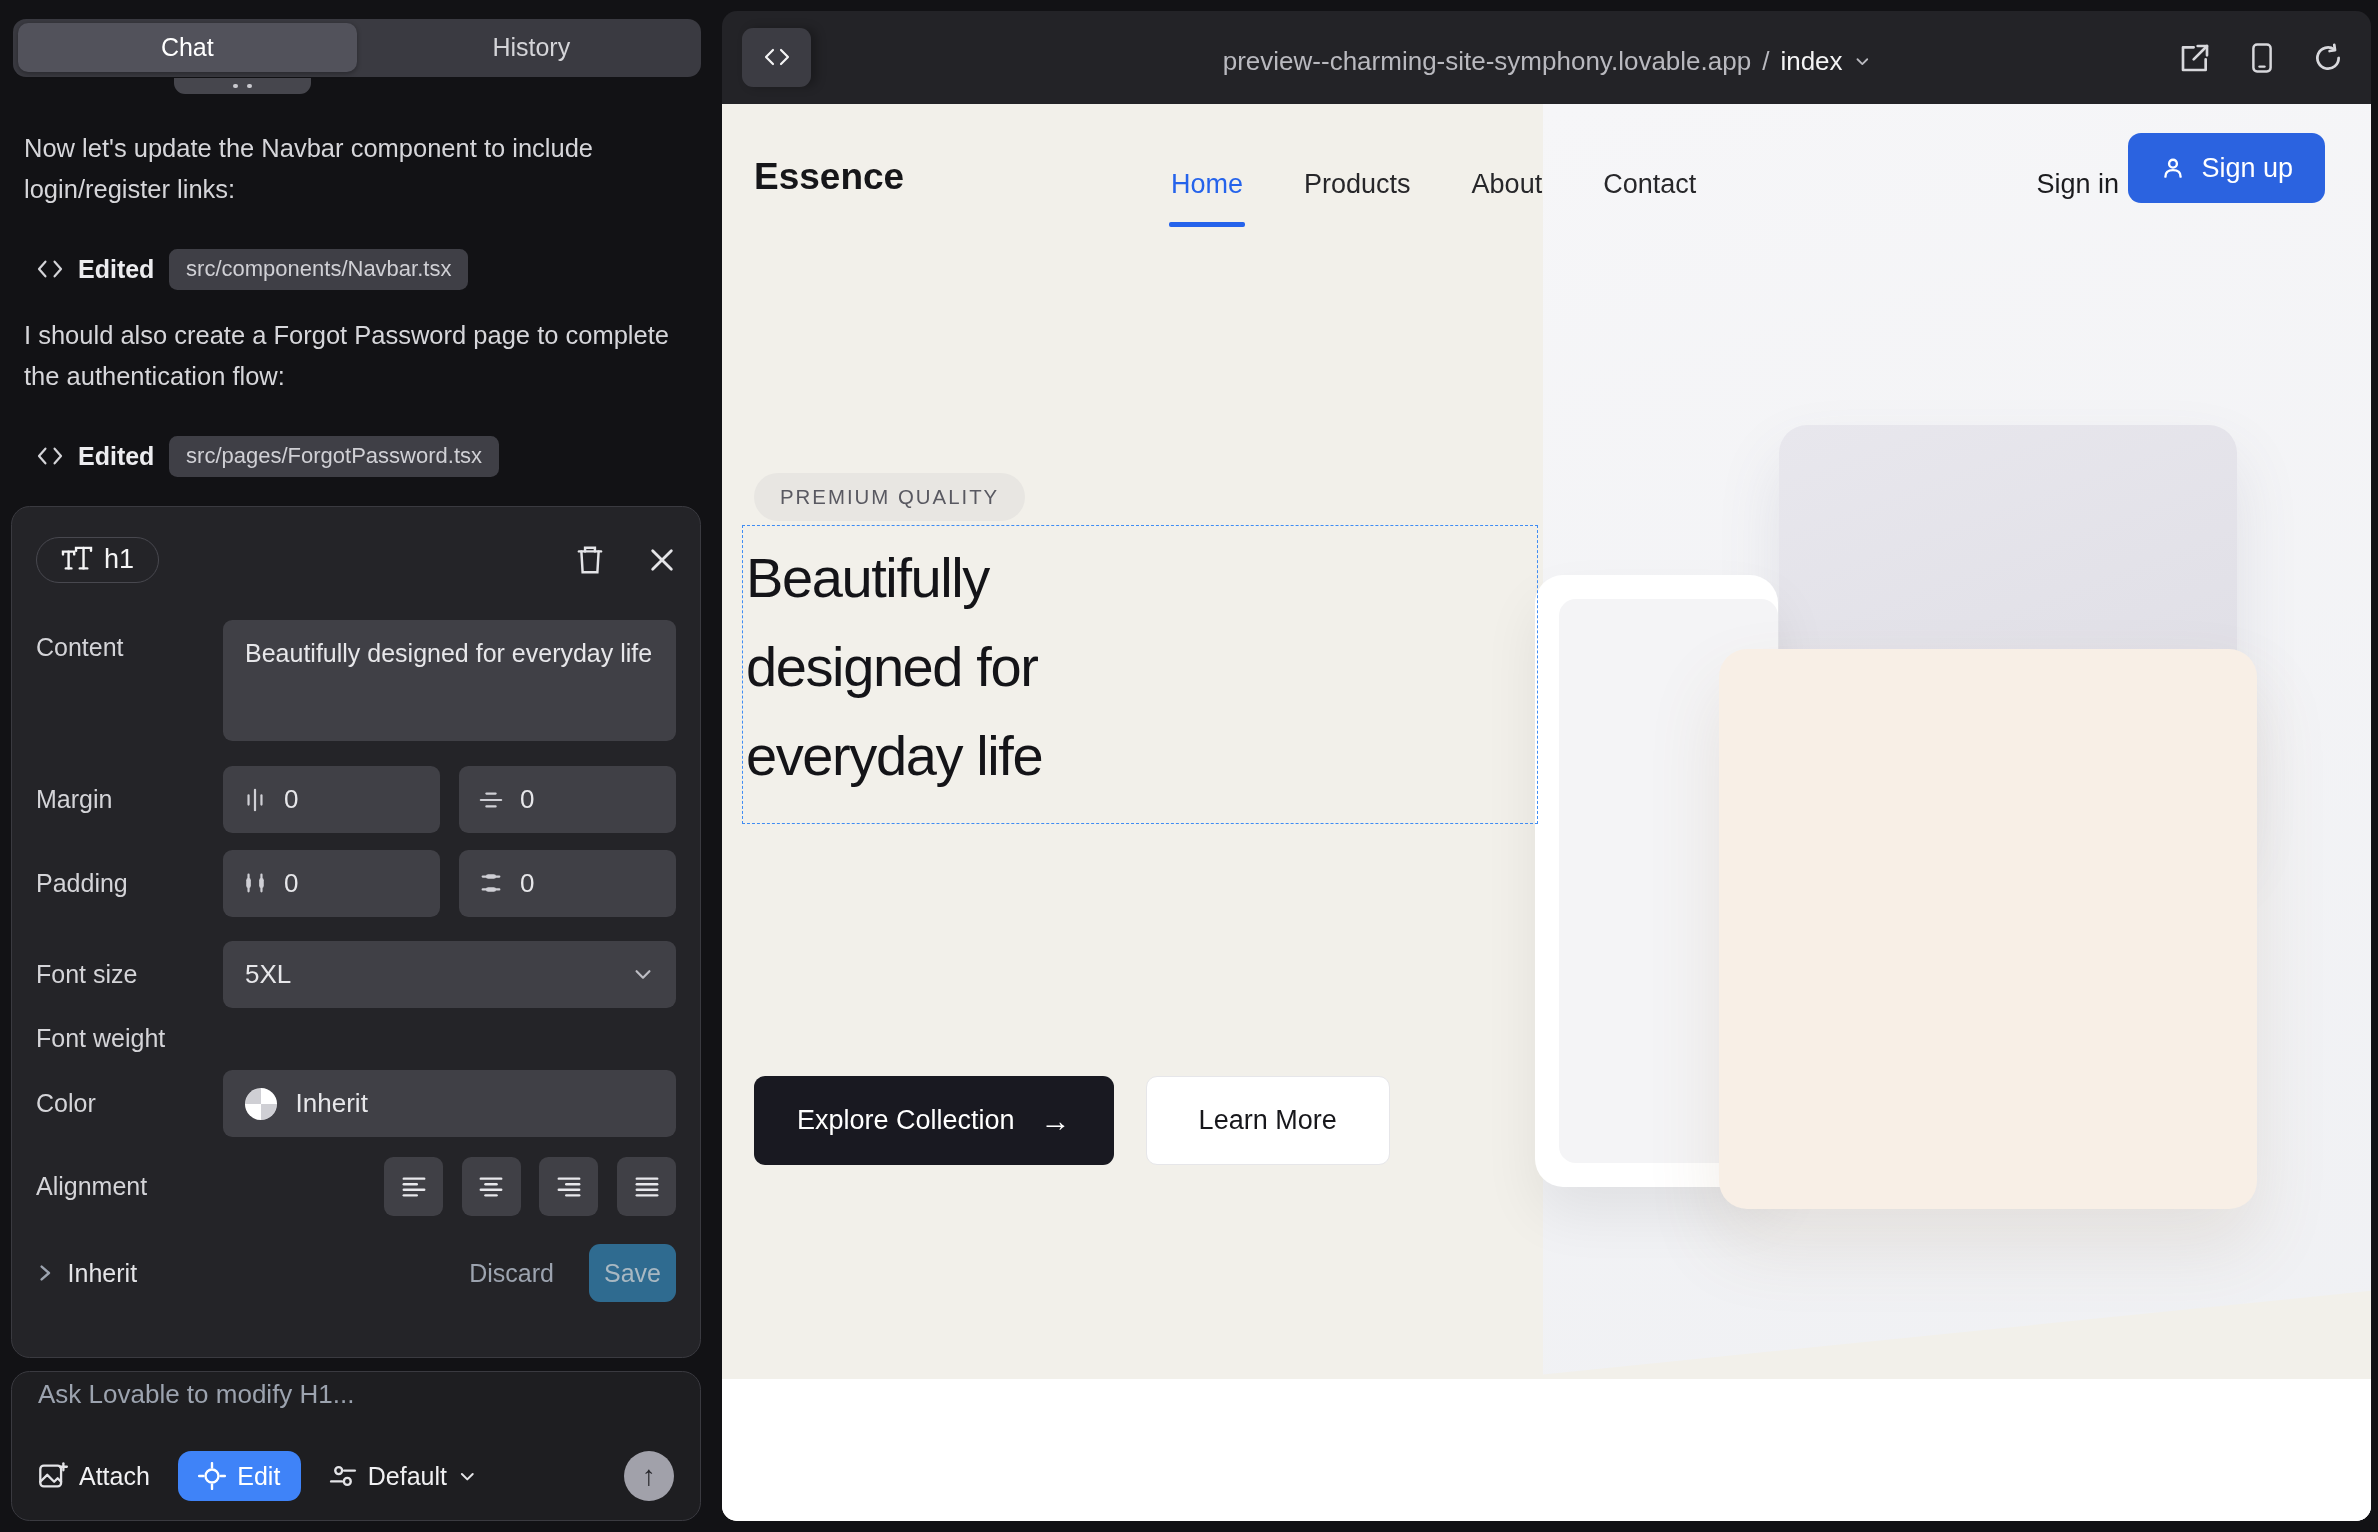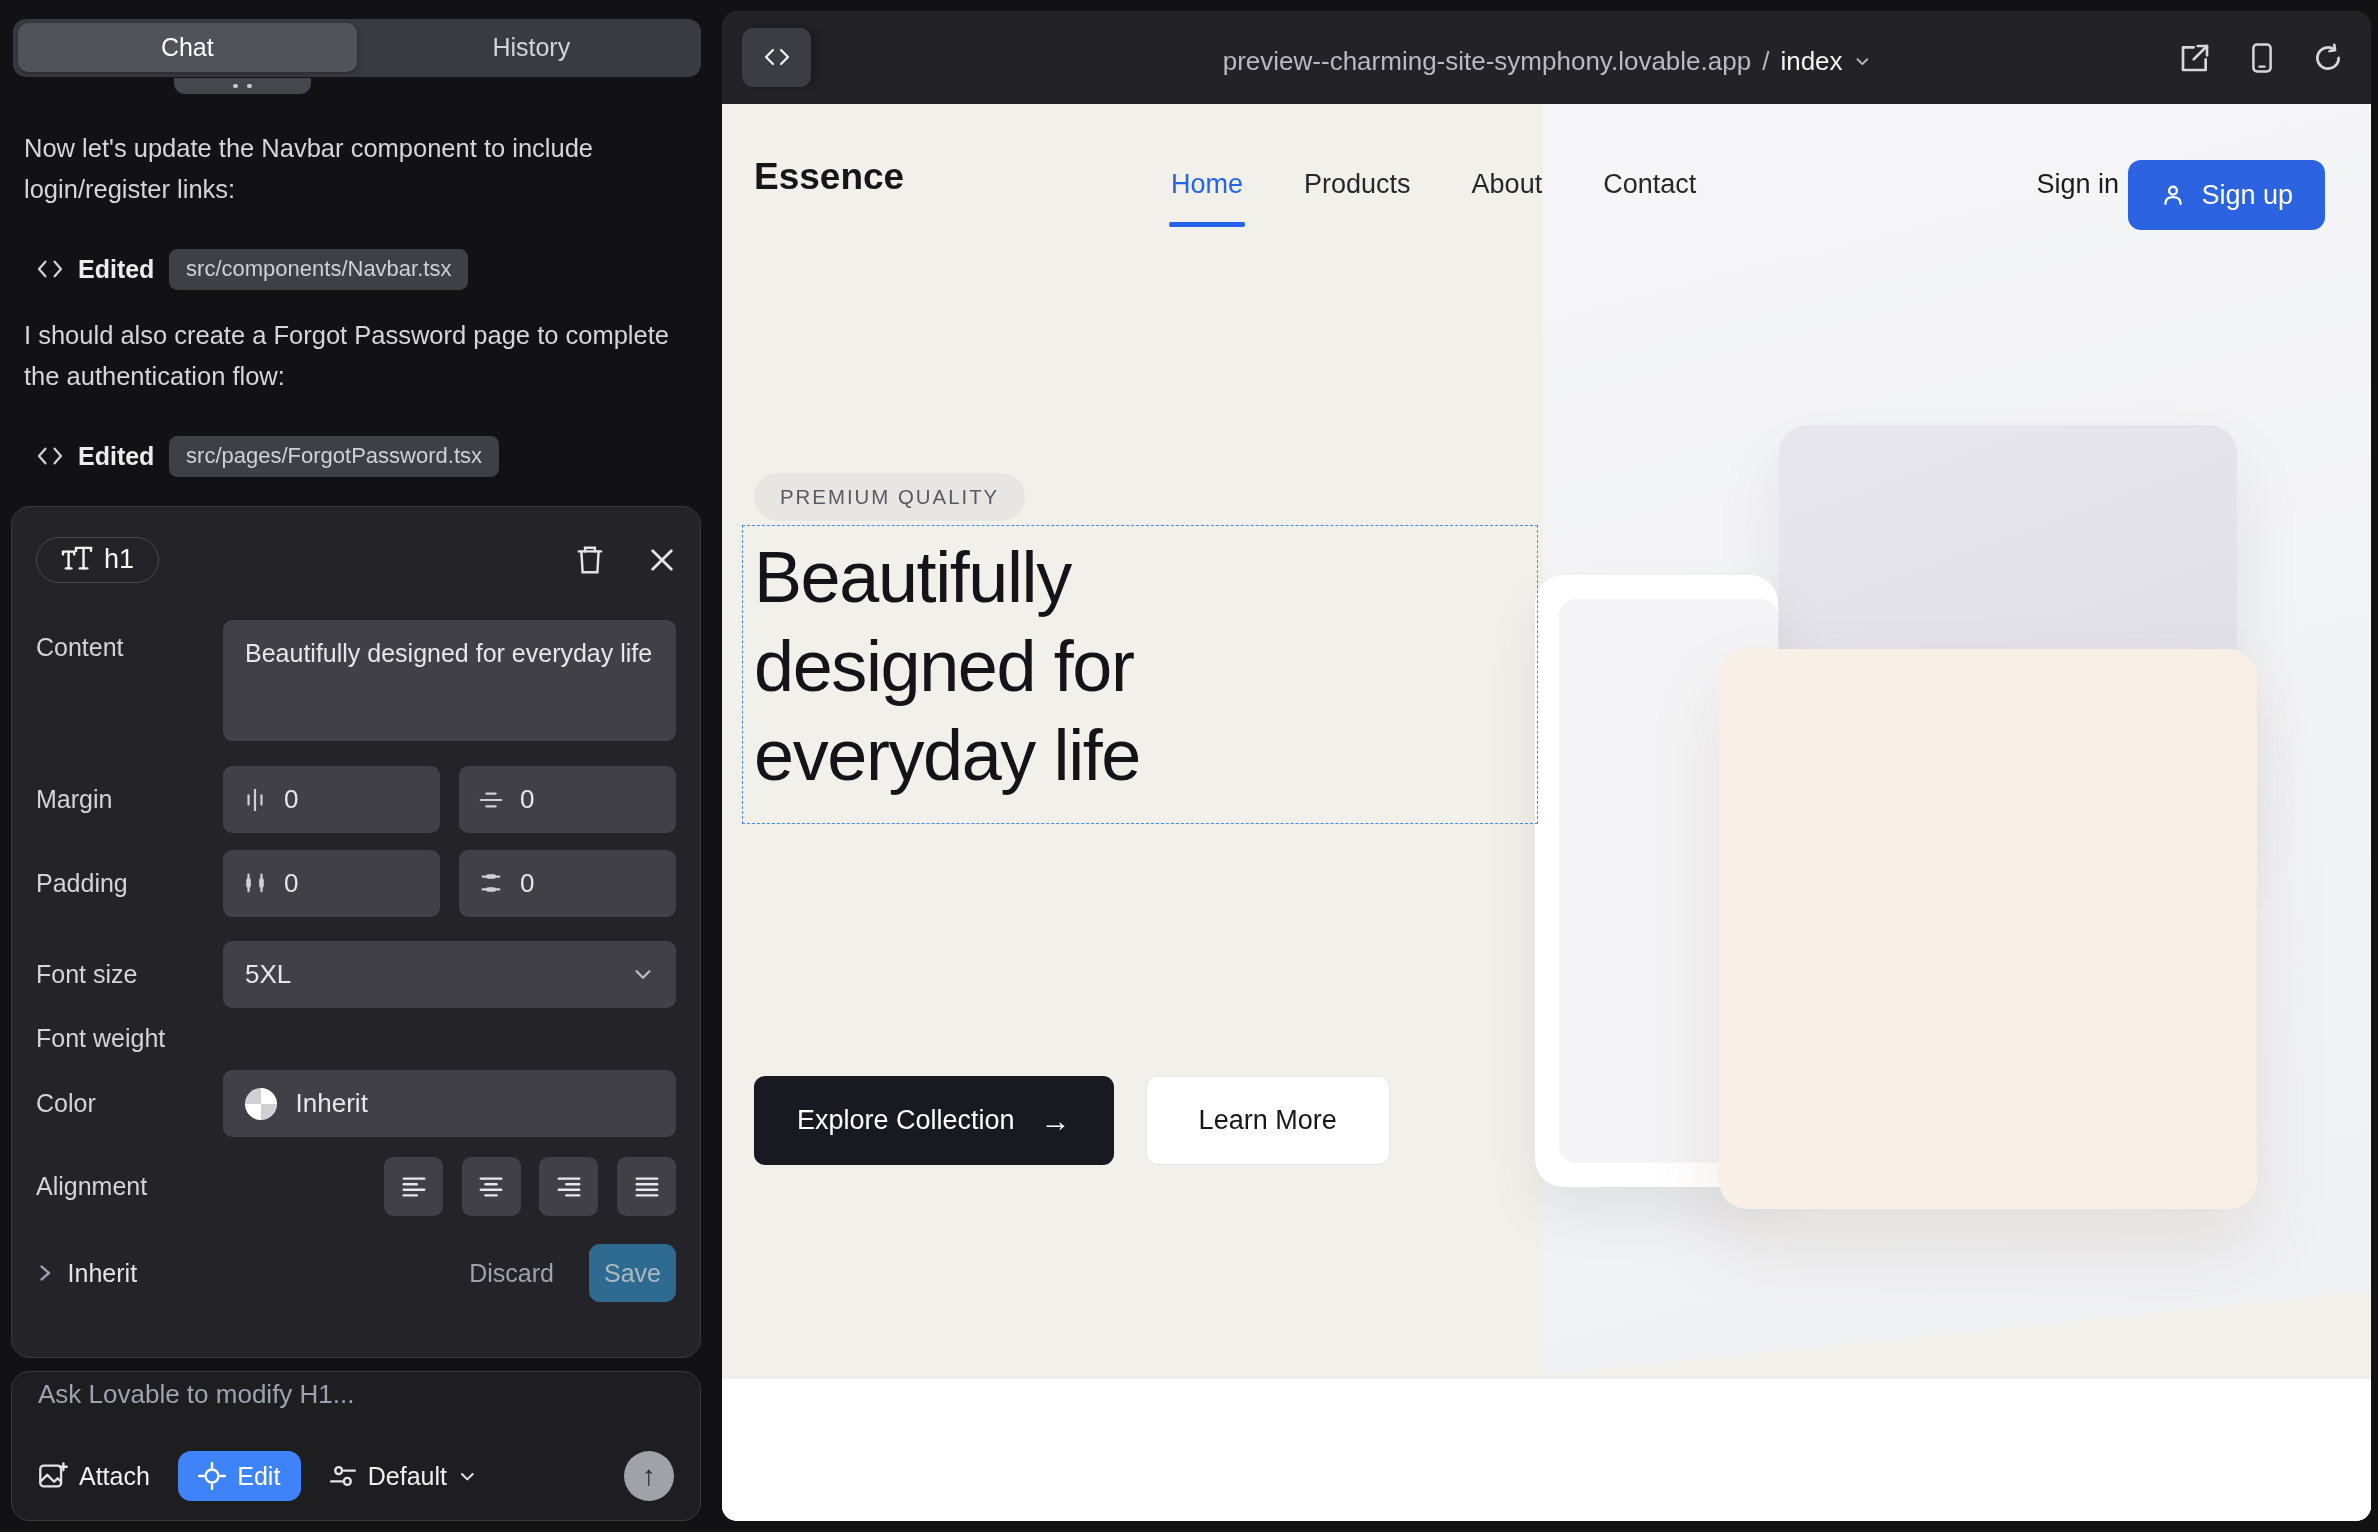--- a/index.html
+++ b/index.html
@@ -81,26 +81,26 @@
   .wedge { position:absolute; left:821px; right:0; top:1185px; height:91px; background:#f2f0ea; clip-path:polygon(0 94%, 100% 2%, 100% 100%, 0 100%); }
   .white-strip { position:absolute; left:0; right:0; top:1275px; bottom:0; background:#ffffff; }
 
   
   .site-brand { position:absolute; left:32px; top:52px; font-size:37px; font-weight:bold; color:#161619; z-index:6; }
   .site-nav { position:absolute; left:449px; top:65px; display:flex; gap:61px; list-style:none; z-index:6; }
   .site-nav a { text-decoration:none; font-size:27px; color:#27272a; position:relative; }
   .site-nav a.active { color:#2563eb; }
   .site-nav a.active::after { content:""; position:absolute; left:-1.9px; right:-1.9px; bottom:-28px; height:4.6px; background:#2563eb; border-radius:1.9px; }
   .signin { position:absolute; right:252px; top:65px; font-size:27px; color:#1b1b1e; z-index:6; background:none; border:none; }
-  .signup { position:absolute; right:46px; top:56px; height:70px; padding:0 32px; background:#2b63e0; border:none; border-radius:13px; display:flex; align-items:center; gap:15px; color:#ffffff; font-size:27px; z-index:6; }
+  .signup { position:absolute; right:46px; top:29px; height:70px; padding:0 32px; background:#2b63e0; border:none; border-radius:13px; display:flex; align-items:center; gap:15px; color:#ffffff; font-size:27px; z-index:6; }
 
   
   .badge { position:absolute; left:32px; top:369px; height:48px; padding:0 26px; background:#e8e6e2; border-radius:927px; display:flex; align-items:center; font-size:20.4px; font-weight:500; letter-spacing:2px; color:#595961; z-index:6; }
   .selection { position:absolute; left:20.4px; top:421px; width:796px; height:299px; border:1.9px dashed #3f8cf3; z-index:6; }
-  .hero-h1 { position:absolute; left:32px; top:429px; font-size:72px; line-height:89px; font-weight:500; letter-spacing:-1.4px; color:#141418; z-index:7; }
+  .hero-h1 { position:absolute; left:24px; top:429px; font-size:56px; line-height:89px; font-weight:500; letter-spacing:-1.4px; color:#141418; z-index:7; }
   .hero-p { position:absolute; left:32px; top:768px; width:668px; font-size:29px; line-height:1.82; color:#73737b; z-index:6; }
   .ctas { position:absolute; left:32px; top:972px; display:flex; gap:32px; z-index:6; }
   .cta-primary { height:89px; padding:0 43px; background:#191921; color:#ffffff; border:none; border-radius:11px; font-size:27px; font-weight:500; display:flex; align-items:center; gap:26px; }
   .cta-primary .arr { font-size:30px; }
   .cta-secondary { height:89px; padding:0 52px; background:#ffffff; color:#17171b; border:1.9px solid #e6e6e9; border-radius:11px; font-size:27px; font-weight:500; display:flex; align-items:center; }
 </style>
 </head>
 <body>
 
 <div class="stage">

